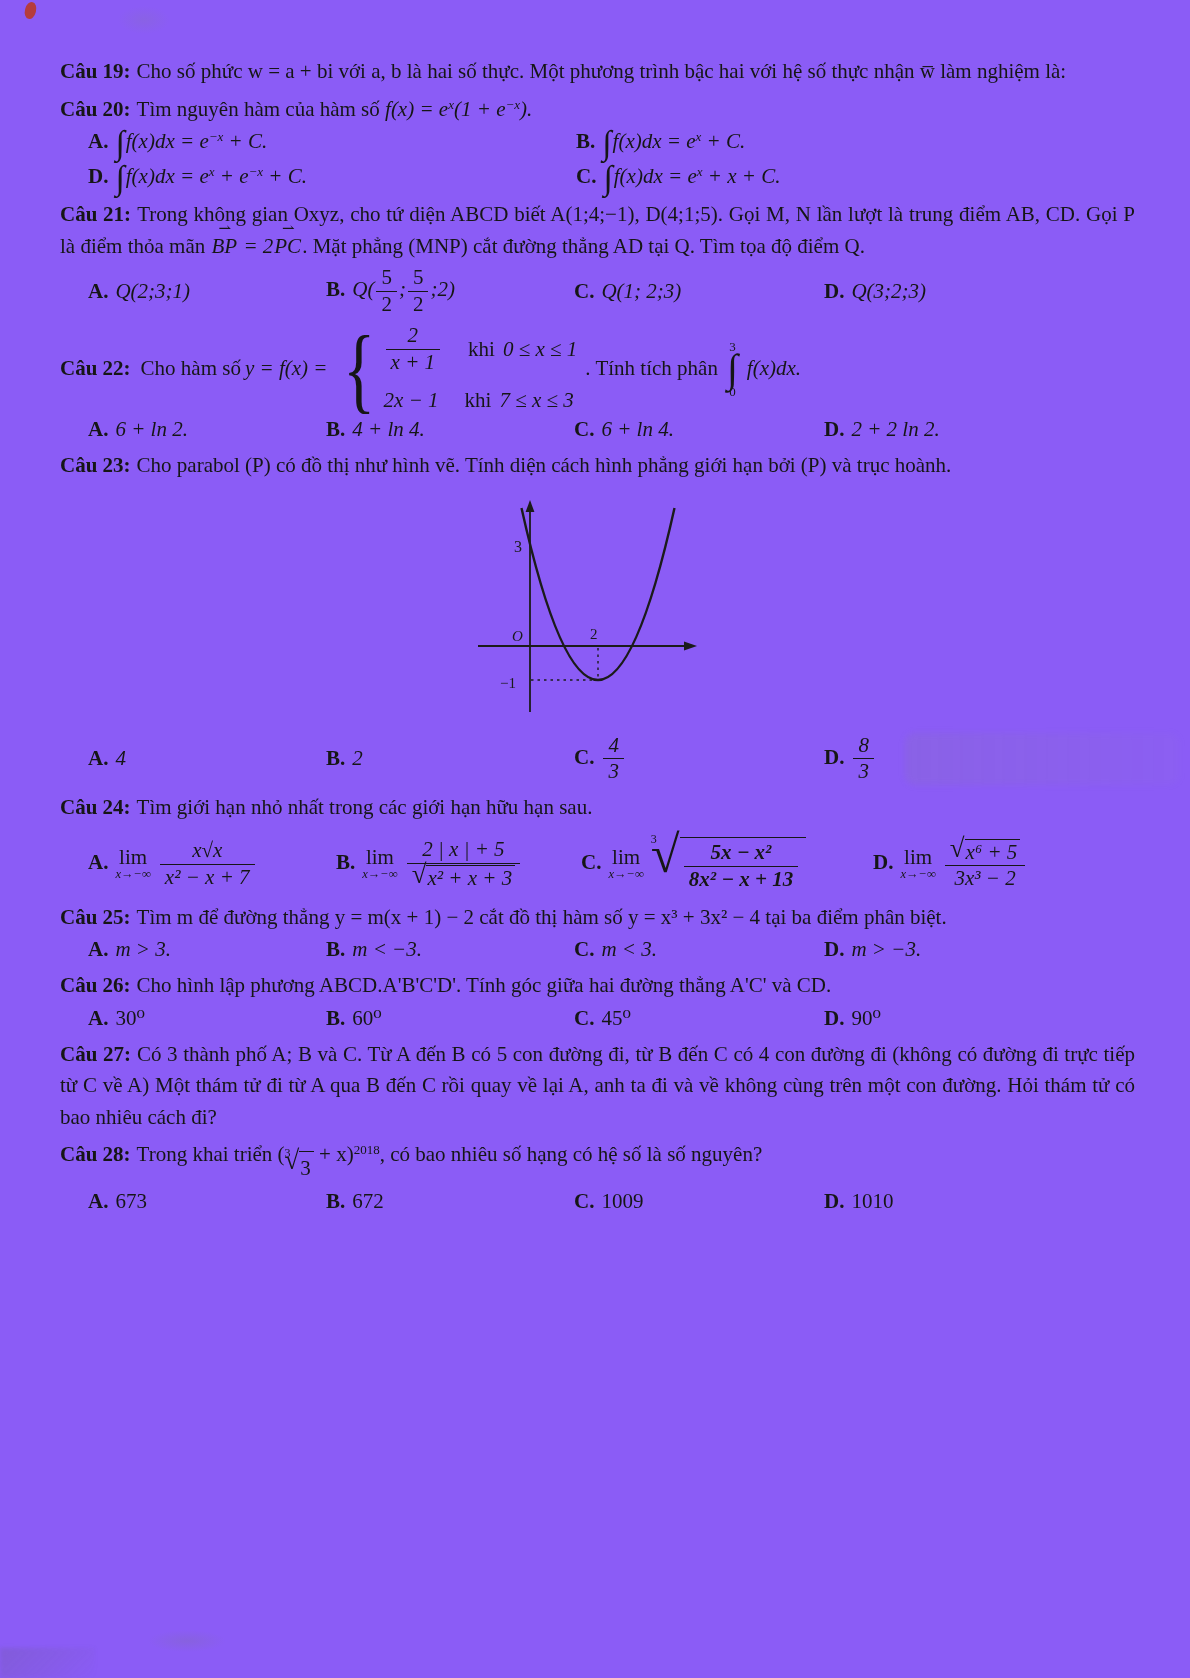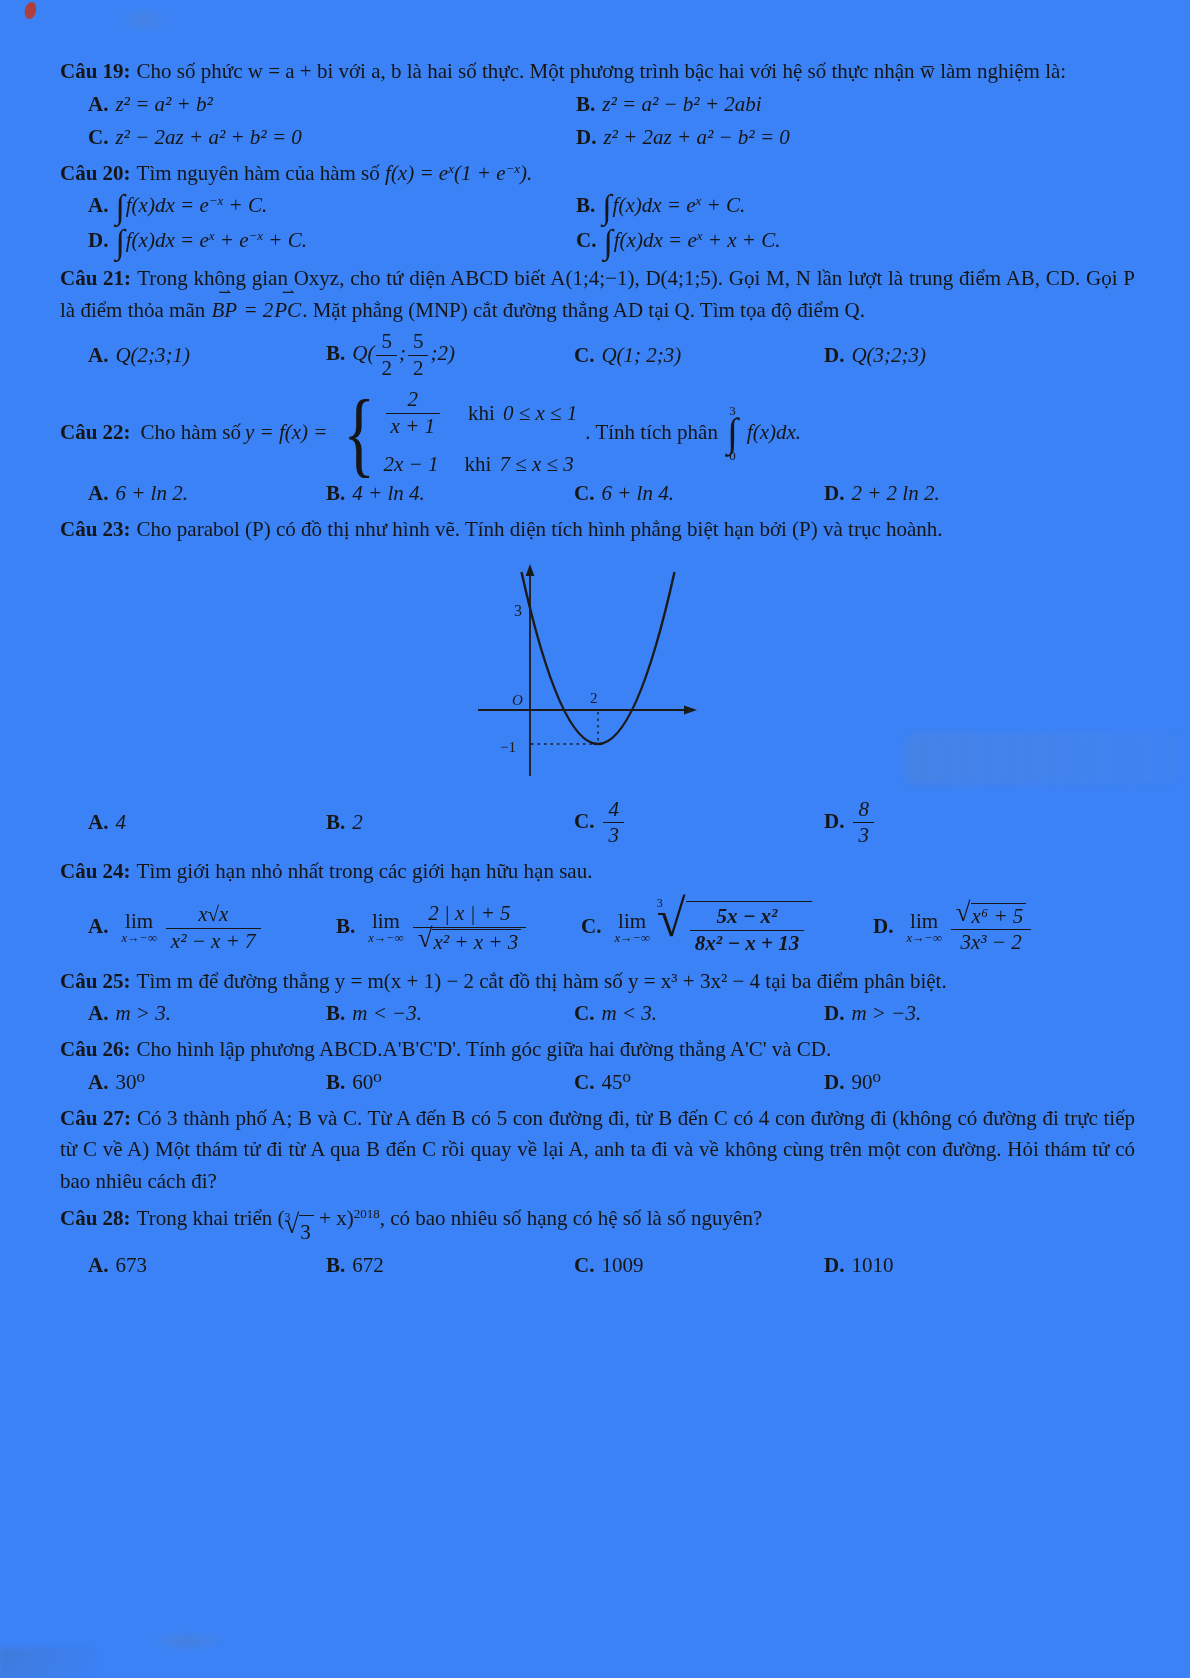--- a/index.html
+++ b/index.html
@@ -3,21 +3,21 @@
 <meta charset="utf-8">
 <style>
   html,body{margin:0;padding:0;background:#ffffff;}
   .page{
     position:relative;
     width:1190px;height:1678px;overflow:hidden;
     box-sizing:border-box;
     padding:50px 55px 30px 60px;
     font-family:"Liberation Serif","DejaVu Serif",serif;
     font-size:21px;color:#161616;
-    background:#3b82f6;
+    background:#8b5cf6;
   }
   .q{margin:6px 0 2px;line-height:1.5;text-align:justify;}
   .qrow{display:flex;align-items:center;gap:4px;flex-wrap:nowrap;margin:6px 0 2px;}
   .qlabel{font-weight:bold;margin-right:6px;white-space:nowrap;}
   .math{font-style:italic;}
   .opt-label{font-weight:bold;margin-right:7px;}
   .opts{padding-left:28px;margin:4px 0 8px;}
   .opts2{display:grid;grid-template-columns:488px 1fr;row-gap:8px;align-items:baseline;}
   .opts4{display:grid;grid-template-columns:238px 248px 250px 1fr;align-items:center;}
   .opts4w{display:grid;grid-template-columns:248px 245px 292px 1fr;align-items:center;}
@@ -34,21 +34,21 @@
   .intstack{display:inline-flex;flex-direction:column;align-items:center;line-height:1;vertical-align:middle;margin:0 5px;}
   .intstack .it,.intstack .ib{font-size:13px;line-height:1;}
   .intstack .is{font-size:40px;line-height:0.82;}
   
   .cases{display:inline-flex;align-items:center;vertical-align:middle;margin:0 4px;}
   .brace{font-size:96px;font-weight:400;line-height:0.8;margin-right:2px;transform:scaleX(.7);}
   .crows{display:inline-flex;flex-direction:column;gap:14px;}
   .crow{display:flex;align-items:center;}
   .khi{margin-left:26px;margin-right:8px;}
   
-  .lim{display:inline-flex;flex-direction:column;align-items:center;vertical-align:middle;line-height:1;margin-right:7px;margin-left:6px;}
+  .lim{display:inline-flex;flex-direction:column;align-items:center;vertical-align:middle;line-height:1;margin-right:7px;}
   .lim .lw{line-height:1;}
   .lim .ls{font-size:12.5px;line-height:1.1;font-style:italic;}
   
   .sqrt{display:inline-flex;align-items:flex-start;vertical-align:middle;}
   .sqrt .rs{font-size:1.28em;line-height:0.78;transform:translateY(-1px);font-style:normal;}
   .sqrt .under{border-top:1.6px solid #161616;padding:1px 3px 0 1px;}
   .sqrt.big .rs{font-size:2.5em;line-height:0.52;transform:translateY(4px);}
   .sqrt.big .under{border-top:1.9px solid #161616;padding:3px 6px 0 2px;font-weight:bold;}
   .ridx{font-size:12px;line-height:1;margin-right:-6px;transform:translateY(-4px);font-style:normal;}
   sup.e{font-size:13px;vertical-align:7px;font-style:italic;}
@@ -67,26 +67,20 @@
 
 <div class="page">
   <div class="art red-mark"></div>
   <div class="art sm1"></div>
   <div class="art sm2"></div>
   <div class="art sm3"></div>
   <div class="art sm4"></div>
 
   <div class="q">
     <span class="qlabel">Câu 19:</span><span>Cho số phức  w = a + bi  với a, b là hai số thực. Một phương trình bậc hai với hệ số thực nhận  w̅  làm nghiệm là:</span>
-  </div>
-  <div class="opts opts2">
-    <div class="opt"><span class="opt-label">A.</span><span class="math">z² = a² + b²</span></div>
-    <div class="opt"><span class="opt-label">B.</span><span class="math">z² = a² − b² + 2abi</span></div>
-    <div class="opt"><span class="opt-label">C.</span><span class="math">z² − 2az + a² + b² = 0</span></div>
-    <div class="opt"><span class="opt-label">D.</span><span class="math">z² + 2az + a² − b² = 0</span></div>
   </div>
 
   <div class="q">
     <span class="qlabel">Câu 20:</span><span>Tìm nguyên hàm của hàm số </span><span class="math">f(x) = e</span><sup class="e">x</sup><span class="math">(1 + e</span><sup class="e">−x</sup><span class="math">).</span>
   </div>
   <div class="opts opts2">
     <div class="opt"><span class="opt-label">A.</span><span class="bigint">∫</span><span class="math">f(x)dx = e</span><sup class="e">−x</sup><span class="math"> + C.</span></div>
     <div class="opt"><span class="opt-label">B.</span><span class="bigint">∫</span><span class="math">f(x)dx = e</span><sup class="e">x</sup><span class="math"> + C.</span></div>
     <div class="opt"><span class="opt-label">D.</span><span class="bigint">∫</span><span class="math">f(x)dx = e</span><sup class="e">x</sup><span class="math"> + e</span><sup class="e">−x</sup><span class="math"> + C.</span></div>
     <div class="opt"><span class="opt-label">C.</span><span class="bigint">∫</span><span class="math">f(x)dx = e</span><sup class="e">x</sup><span class="math"> + x + C.</span></div>
@@ -133,21 +127,21 @@
     <span class="math">f(x)dx.</span>
   </div>
   <div class="opts opts4">
     <div class="opt"><span class="opt-label">A.</span><span class="math">6 + ln 2.</span></div>
     <div class="opt"><span class="opt-label">B.</span><span class="math">4 + ln 4.</span></div>
     <div class="opt"><span class="opt-label">C.</span><span class="math">6 + ln 4.</span></div>
     <div class="opt"><span class="opt-label">D.</span><span class="math">2 + 2 ln 2.</span></div>
   </div>
 
   <div class="q">
-    <span class="qlabel">Câu 23:</span><span>Cho parabol (P) có đồ thị như hình vẽ. Tính diện tích hình phẳng biệt hạn bởi (P) và trục hoành.</span>
+    <span class="qlabel">Câu 23:</span><span>Cho parabol (P) có đồ thị như hình vẽ. Tính diện cách hình phẳng giới hạn bởi (P) và trục hoành.</span>
   </div>
   <div class="graph-wrap">
     <svg width="260" height="228" viewBox="0 0 260 228">
       <line x1="18" y1="150" x2="225" y2="150" stroke="#1b1b1b" stroke-width="1.8"></line>
       <polygon points="224,145.6 224,154.4 237,150" fill="#1b1b1b"></polygon>
       <line x1="70" y1="216" x2="70" y2="15" stroke="#1b1b1b" stroke-width="1.8"></line>
       <polygon points="65.6,16 74.4,16 70,4" fill="#1b1b1b"></polygon>
       <path d="M 61.5 12 Q 138 356 214.5 12" fill="none" stroke="#1b1b1b" stroke-width="2.4"></path>
       <line x1="138" y1="152" x2="138" y2="184" stroke="#1b1b1b" stroke-width="1.4" stroke-dasharray="2.5 4"></line>
       <line x1="71" y1="184" x2="136" y2="184" stroke="#1b1b1b" stroke-width="1.4" stroke-dasharray="2.5 4"></line>

